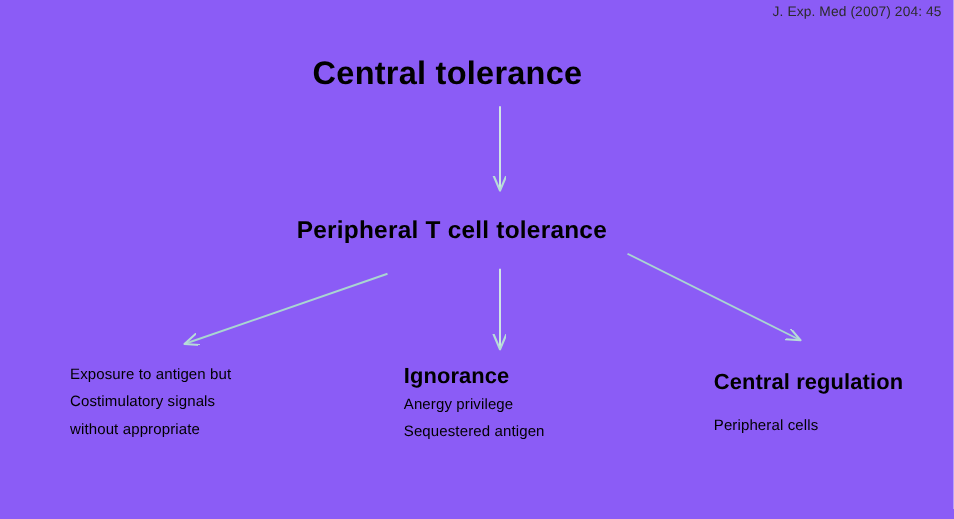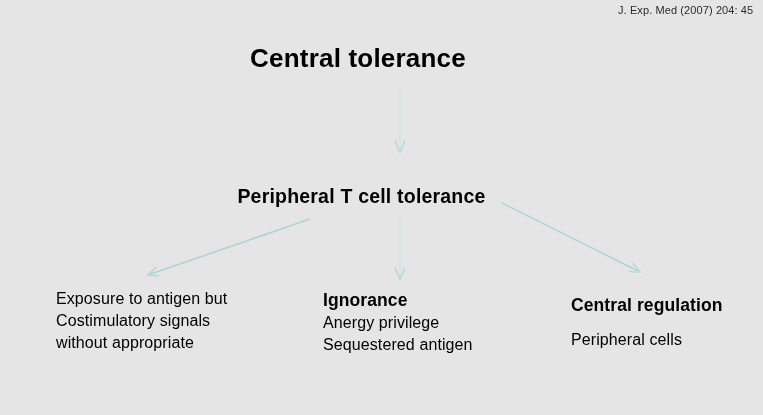--- a/index.html
+++ b/index.html
@@ -8,21 +8,21 @@
     background: #ffffff;
   }
   body {
     font-family: "Liberation Sans", sans-serif;
     -webkit-font-smoothing: antialiased;
   }
   #slide {
     position: relative;
     width: 763px;
     height: 415px;
-    background: #e5e5e5;
+    background: #8b5cf6;
     overflow: hidden;
   }
   .citation {
     position: absolute;
     top: 4px;
     left: 618px;
     white-space: nowrap;
     font-size: 11px;
     line-height: 13px;
     color: #2b2b2b;
@@ -39,21 +39,21 @@
     left: 0;
     width: 763px;
     text-align: center;
     font-size: 26px;
     line-height: 24px;
     letter-spacing: 0.2px;
     padding-right: 47px;
     box-sizing: border-box;
   }
   #peripheral-tolerance {
-    top: 184px;
+    top: 172px;
     left: 0;
     width: 763px;
     text-align: center;
     font-size: 19.5px;
     line-height: 24px;
     letter-spacing: 0.2px;
     padding-right: 40px;
     box-sizing: border-box;
   }
   .branch {
@@ -61,21 +61,21 @@
     color: #000000;
   }
   .branch .head {
     font-weight: bold;
     font-size: 17.5px;
     line-height: 23px;
     white-space: nowrap;
     letter-spacing: 0.1px;
   }
   .branch .line {
-    font-size: 16px;
+    font-size: 12px;
     line-height: 22px;
     white-space: nowrap;
     letter-spacing: 0.1px;
   }
   .branch .spacer {
     height: 12px;
   }
   #branch-anergy  { top: 288px; left: 56px; }
   #branch-ignorance { top: 289px; left: 323px; }
   #branch-immune-regulation { top: 294px; left: 571px; }

